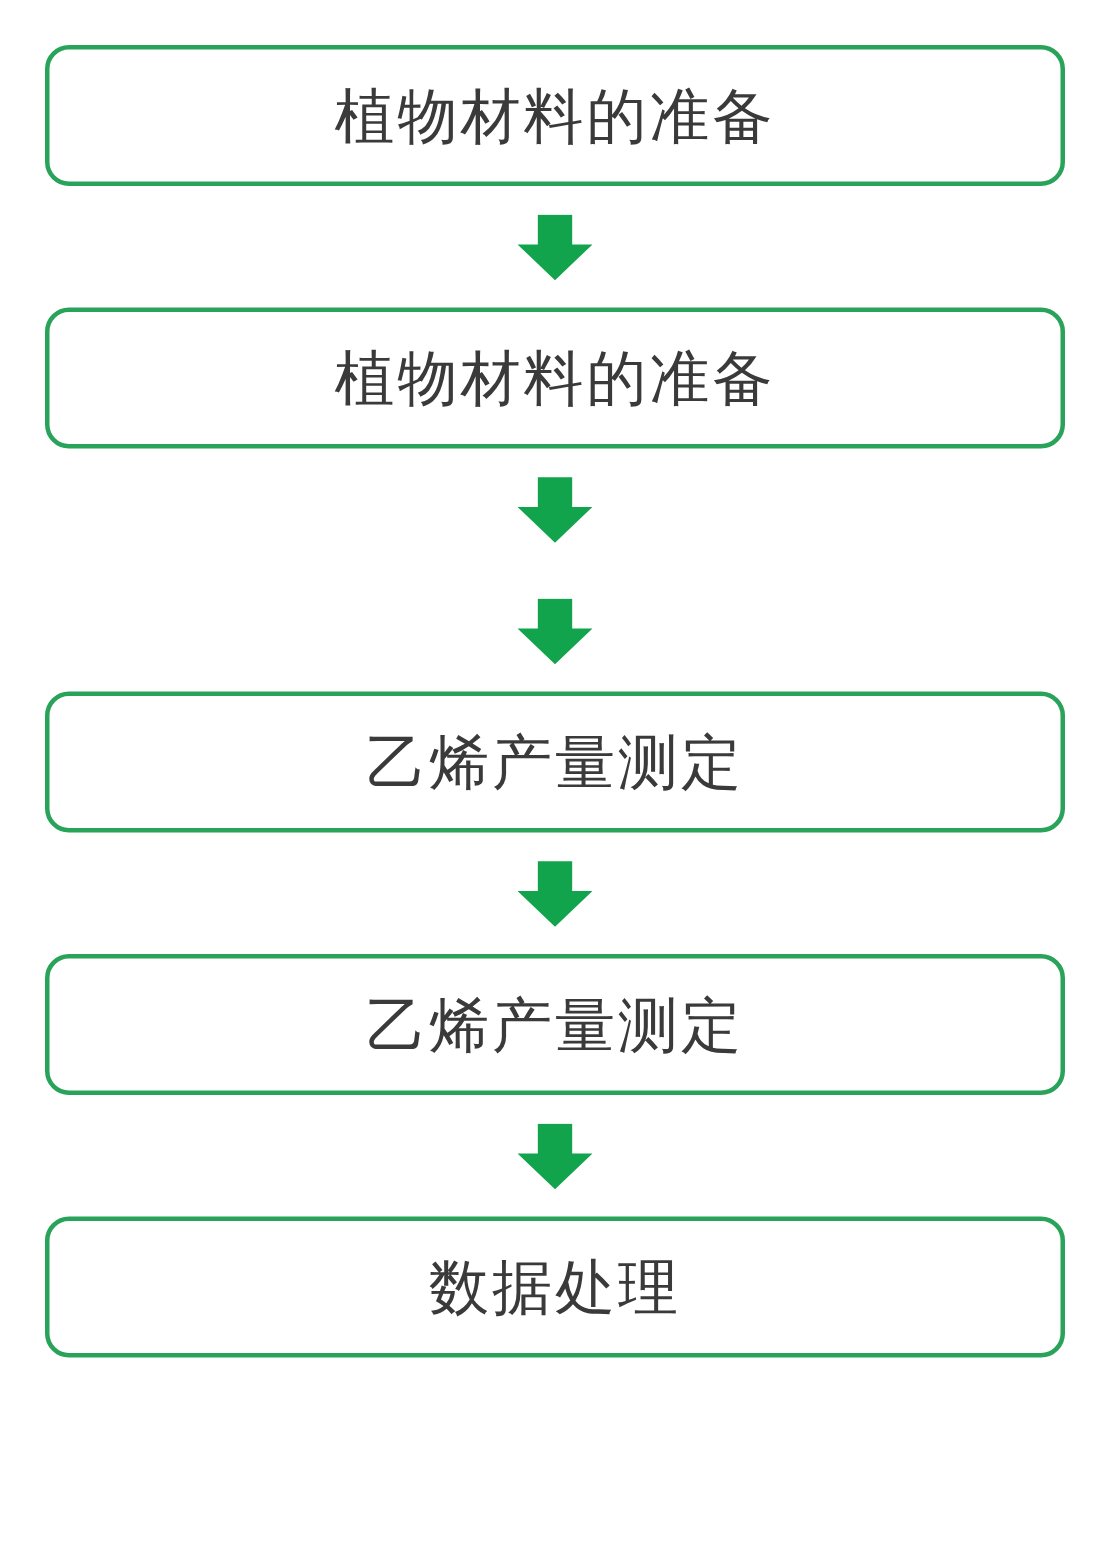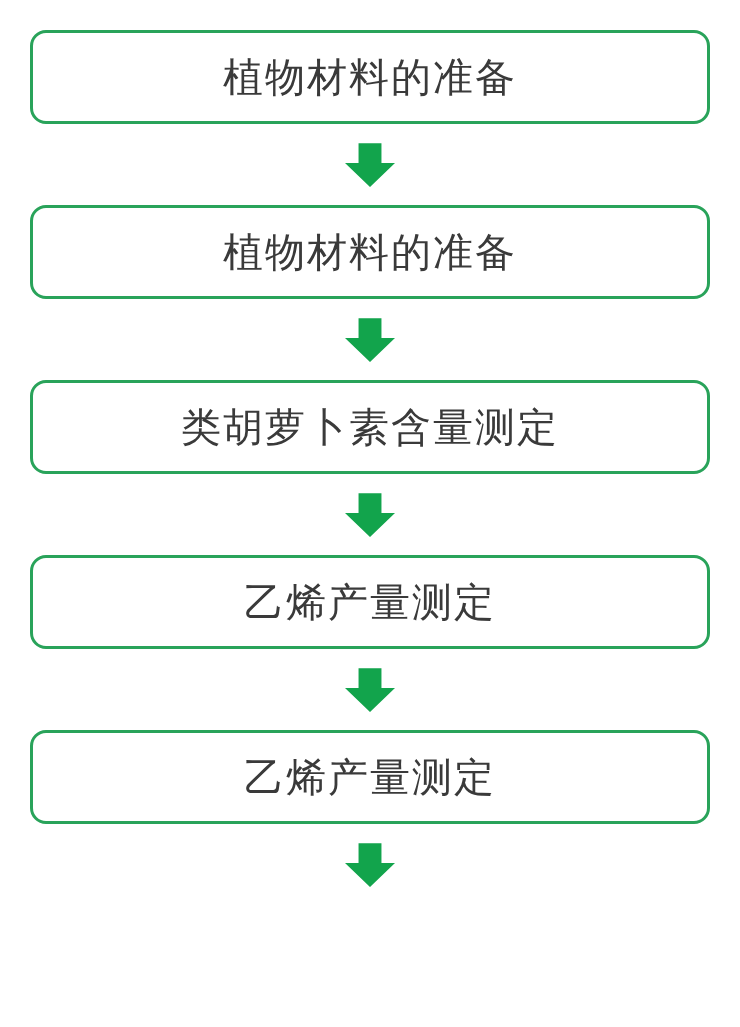--- a/index.html
+++ b/index.html
@@ -68,23 +68,20 @@
   <div class="flow-box">
     <span>植物材料的准备</span>
   </div>
 
   <div class="arrow-wrap">
     <svg viewBox="0 0 48 42" width="50" height="44" aria-hidden="true">
       <path d="M13 0 h22 v19 h13 L24 42 L0 19 h13 Z"></path>
     </svg>
   </div>
 
-  <div class="flow-box">
-    <span>类胡萝卜素含量测定</span>
-  </div>
 
   <div class="arrow-wrap">
     <svg viewBox="0 0 48 42" width="50" height="44" aria-hidden="true">
       <path d="M13 0 h22 v19 h13 L24 42 L0 19 h13 Z"></path>
     </svg>
   </div>
 
   <div class="flow-box">
     <span>乙烯产量测定</span>
   </div>
@@ -98,14 +95,17 @@
   <div class="flow-box">
     <span>乙烯产量测定</span>
   </div>
 
   <div class="arrow-wrap">
     <svg viewBox="0 0 48 42" width="50" height="44" aria-hidden="true">
       <path d="M13 0 h22 v19 h13 L24 42 L0 19 h13 Z"></path>
     </svg>
   </div>
 
+  <div class="flow-box">
+    <span>数据处理</span>
+  </div>
 
 </div>
 
 </body></html>

